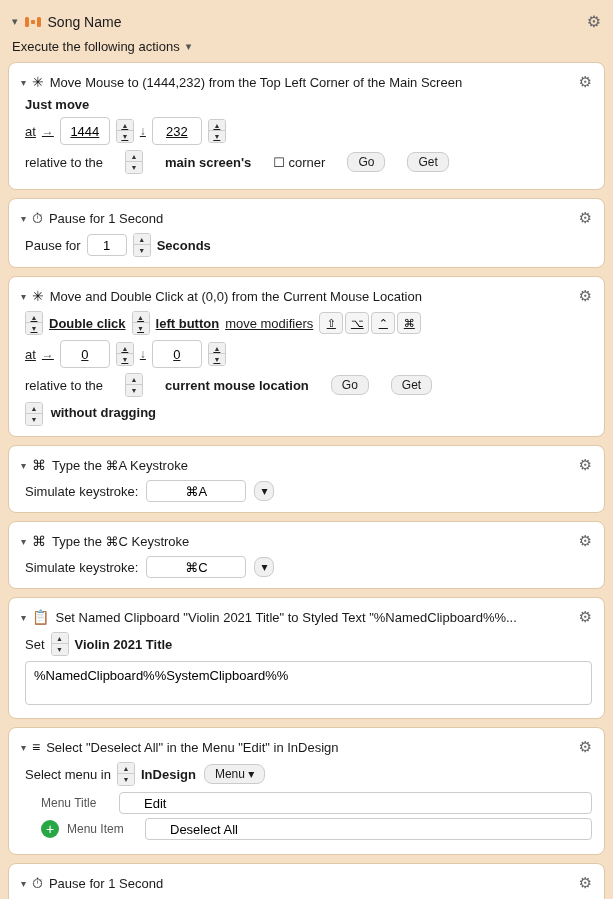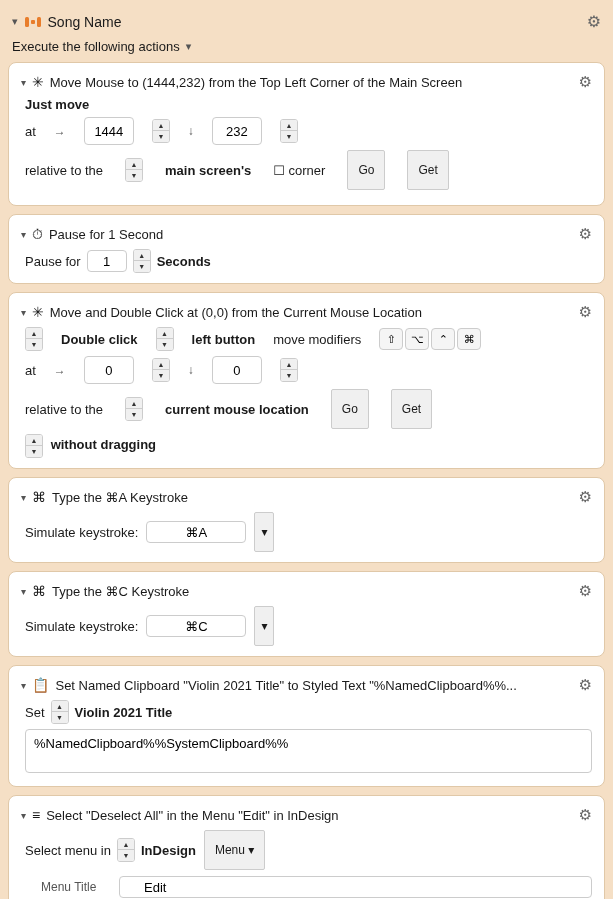--- a/index.html
+++ b/index.html
@@ -119,22 +119,23 @@
       color: #666;
     }
 
     .card-body {
       padding-left: 4px;
     }
 
     .field-row {
       display: flex;
       align-items: center;
-      gap: 18px;
+      gap: 6px;
       margin-bottom: 5px;
+      text-decoration: underline;
     }
 
     .field-label {
       color: #1a1a1a;
       font-size: 13px;
       white-space: nowrap;
     }
 
     .field-bold {
       font-weight: 600;
@@ -150,24 +151,24 @@
       width: 50px;
       height: 28px;
       border: 1px solid #ccc;
       border-radius: 4px;
       text-align: center;
       font-size: 13px;
       background: #fff;
     }
 
     .btn-small {
-      height: 40px;
+      height: 20px;
       padding: 0 10px;
       border: 1px solid #ccc;
-      border-radius: 2px;
+      border-radius: 8px;
       background: #f0f0f0;
       font-size: 12px;
       cursor: pointer;
       color: #1a1a1a;
     }
 
     .just-move-label {
       font-size: 13px;
       font-weight: 600;
       color: #1a1a1a;

